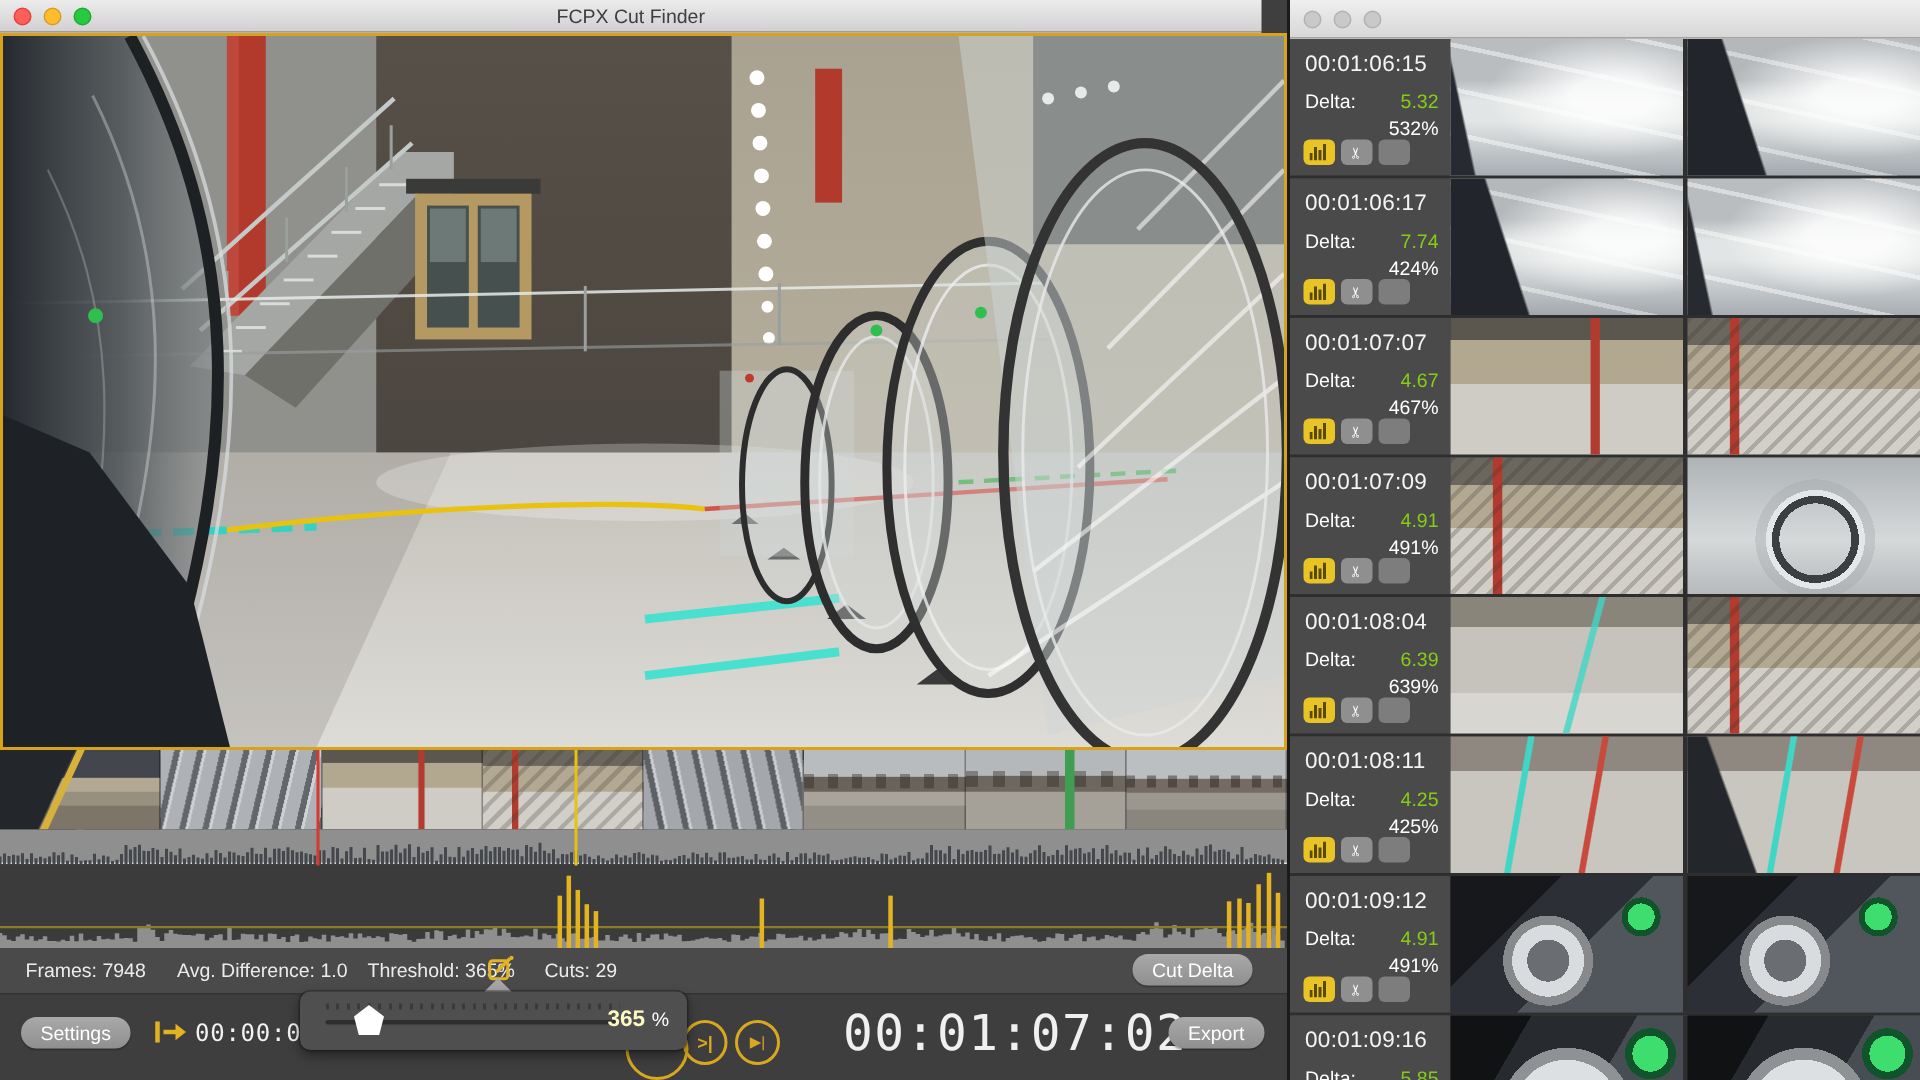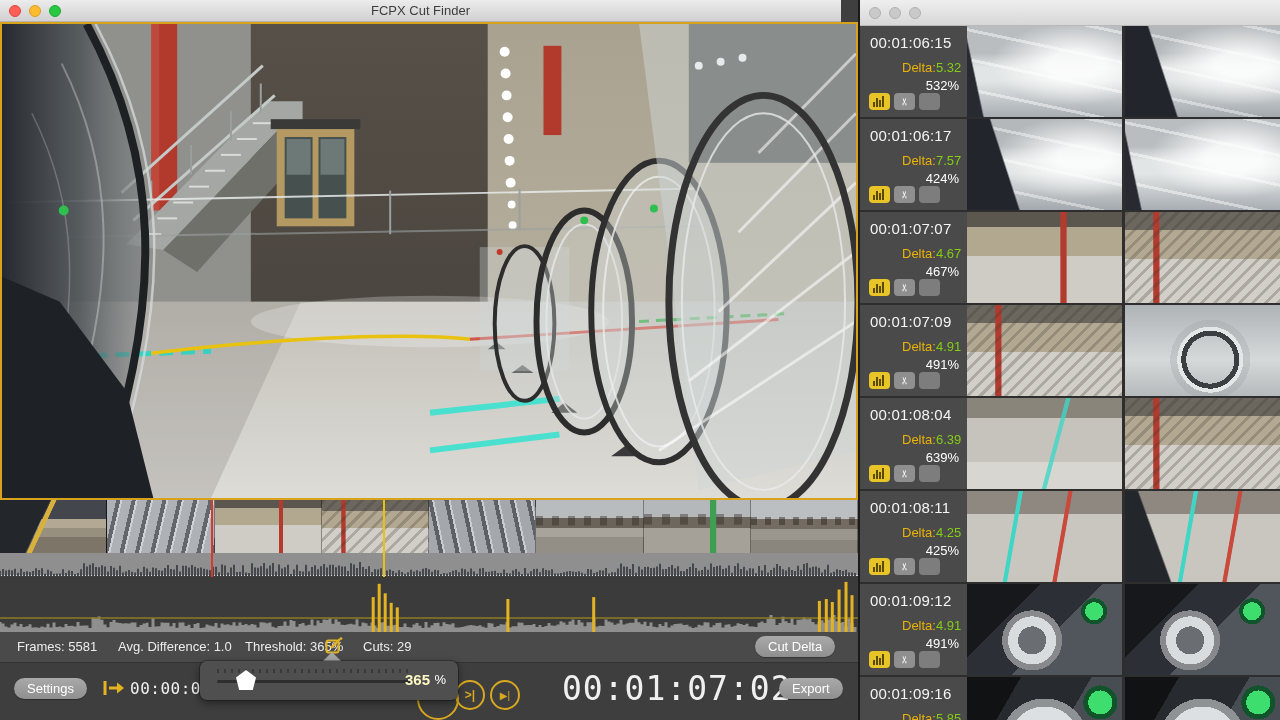--- a/index.html
+++ b/index.html
@@ -79,21 +79,21 @@
 
   
   #right-win{position:absolute;left:858px;top:0;width:422px;height:720px;background:#464646;border-left:2px solid #1b1b1b;}
   #right-titlebar{position:absolute;left:0;top:0;right:0;height:26px;
     background:linear-gradient(#efefef,#d7d7d7);border-bottom:1px solid #b9b9b9;display:flex;align-items:center;}
   #cut-list{position:absolute;left:0;top:26px;right:0;bottom:0;overflow:hidden;}
   .cut-row{position:relative;height:93px;display:flex;background:#4a4a4a;border-bottom:2px solid #2e2e2e;}
   .cut-info{position:relative;width:107px;flex:0 0 107px;padding:8px 8px 0 10px;}
   .cut-tc{font-size:15px;font-weight:normal;color:#f4f4f4;letter-spacing:.2px;}
   .cut-delta{margin-top:9px;font-size:13px;display:flex;}
-  .cut-delta .dl{color:#eab308;margin-left:32px;}
+  .cut-delta .dl{color:#ffffff;}
   .cut-delta .dv{margin-left:auto;color:#84cc16;}
   .cut-pct{font-size:13px;color:#fff;text-align:right;margin-top:3px;}
   .cut-icons{position:absolute;left:9px;bottom:7px;display:flex;gap:4px;}
   .mini-btn{width:21px;height:17px;border-radius:4px;display:flex;align-items:center;justify-content:center;}
   .mb-yellow{background:#E9C427;}
   .mb-gray{background:#8f8f8f;color:#fff;font-size:10px;}
   .mb-gray span{display:inline-block;transform:rotate(270deg);}
   .mb-blank{background:#7d7d7d;}
   .cut-thumbs{flex:1;display:flex;gap:3px;background:#2e2e2e;}
   .cut-thumb{flex:1;height:100%;}
@@ -333,21 +333,21 @@
           <rect x="837.6" y="12.5" width="3" height="42.5" fill="#E3B322"></rect>
           <rect x="844.5" y="4.9" width="3" height="50.1" fill="#E3B322"></rect>
           <rect x="850.5" y="18.2" width="3" height="36.8" fill="#E3B322"></rect>
         </svg>
     </div>
 
     <div id="red-line" class="cutline"></div>
     <div id="playhead" class="cutline"></div>
 
     <div id="stats-bar">
-      <span class="stat" style="left:17px">Frames: 5581</span>
+      <span class="stat" style="left:17px">Frames: 7948</span>
       <span class="stat" style="left:118px">Avg. Difference: 1.0</span>
       <span class="stat" style="left:245px">Threshold: 365%</span>
       <svg id="edit-icon" viewBox="0 0 18 18">
         <rect x="1.5" y="3.5" width="12" height="12" rx="2" fill="none" stroke="#E3B322" stroke-width="2"></rect>
         <line x1="6" y1="11" x2="15" y2="2" stroke="#E3B322" stroke-width="2.4"></line>
         <circle cx="16" cy="1.6" r="1.4" fill="#E3B322"></circle>
       </svg>
       <span class="stat" style="left:363px">Cuts: 29</span>
       <button id="cutlist-btn" class="gray-btn">Cut Delta</button>
     </div>
@@ -415,21 +415,21 @@
       <div class="cut-thumb sc-walkway"></div>
       <div class="cut-thumb sc-walkway-shoulder"></div>
     </div>
   </div>
 
   <div class="cut-row">
     <div class="cut-info">
       <div class="cut-tc">00:01:06:17</div>
       <div class="cut-delta">
         <span class="dl">Delta:</span>
-        <span class="dv">7.57</span>
+        <span class="dv">7.74</span>
       </div>
       <div class="cut-pct">424%</div>
       <div class="cut-icons">
         <span class="mini-btn mb-yellow">
           <svg width="13" height="11" viewBox="0 0 13 11">
             <rect x="0" y="6" width="2" height="5" fill="#5a4a00"></rect>
             <rect x="3" y="2" width="2" height="9" fill="#5a4a00"></rect>
             <rect x="6" y="4" width="2" height="7" fill="#5a4a00"></rect>
             <rect x="9" y="0" width="2" height="11" fill="#5a4a00"></rect>
           </svg>

